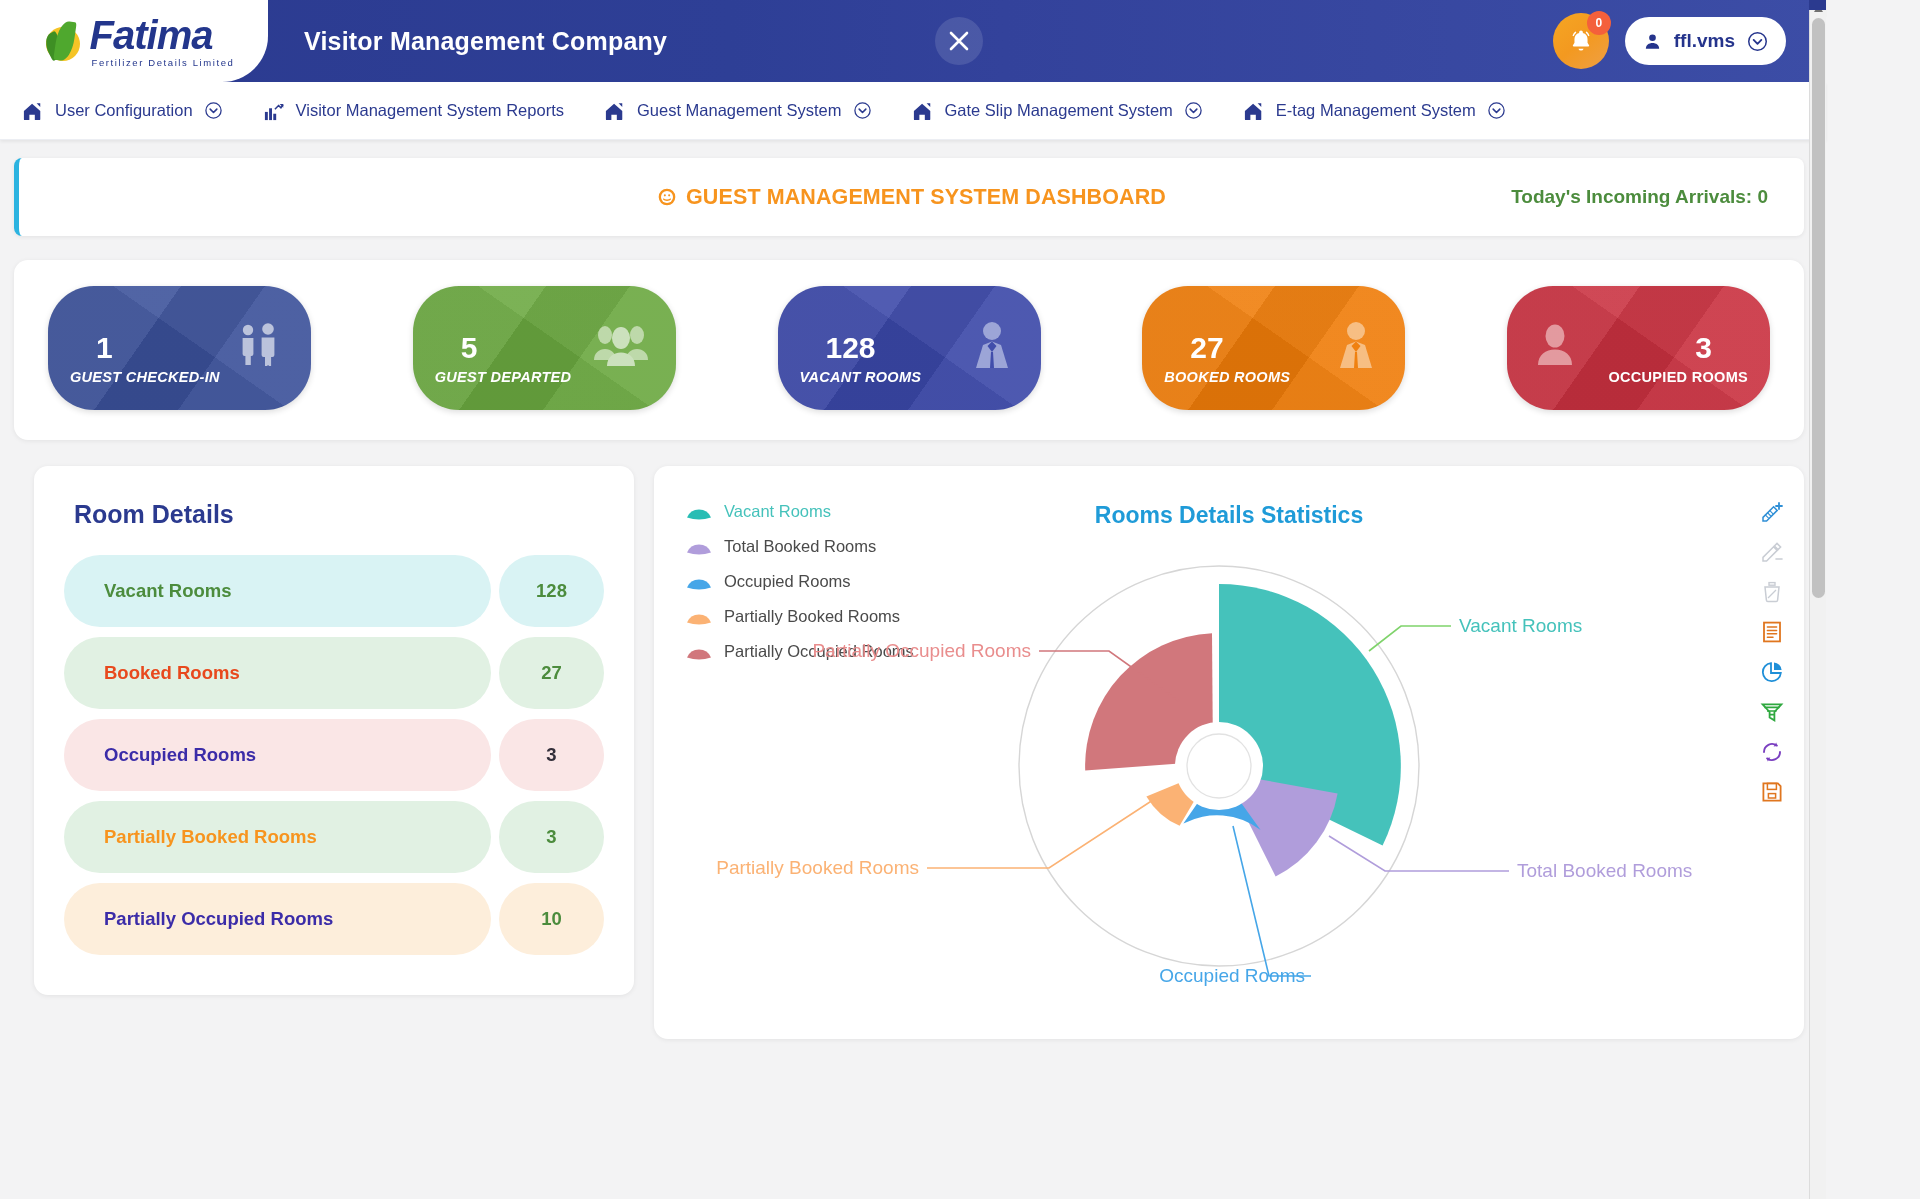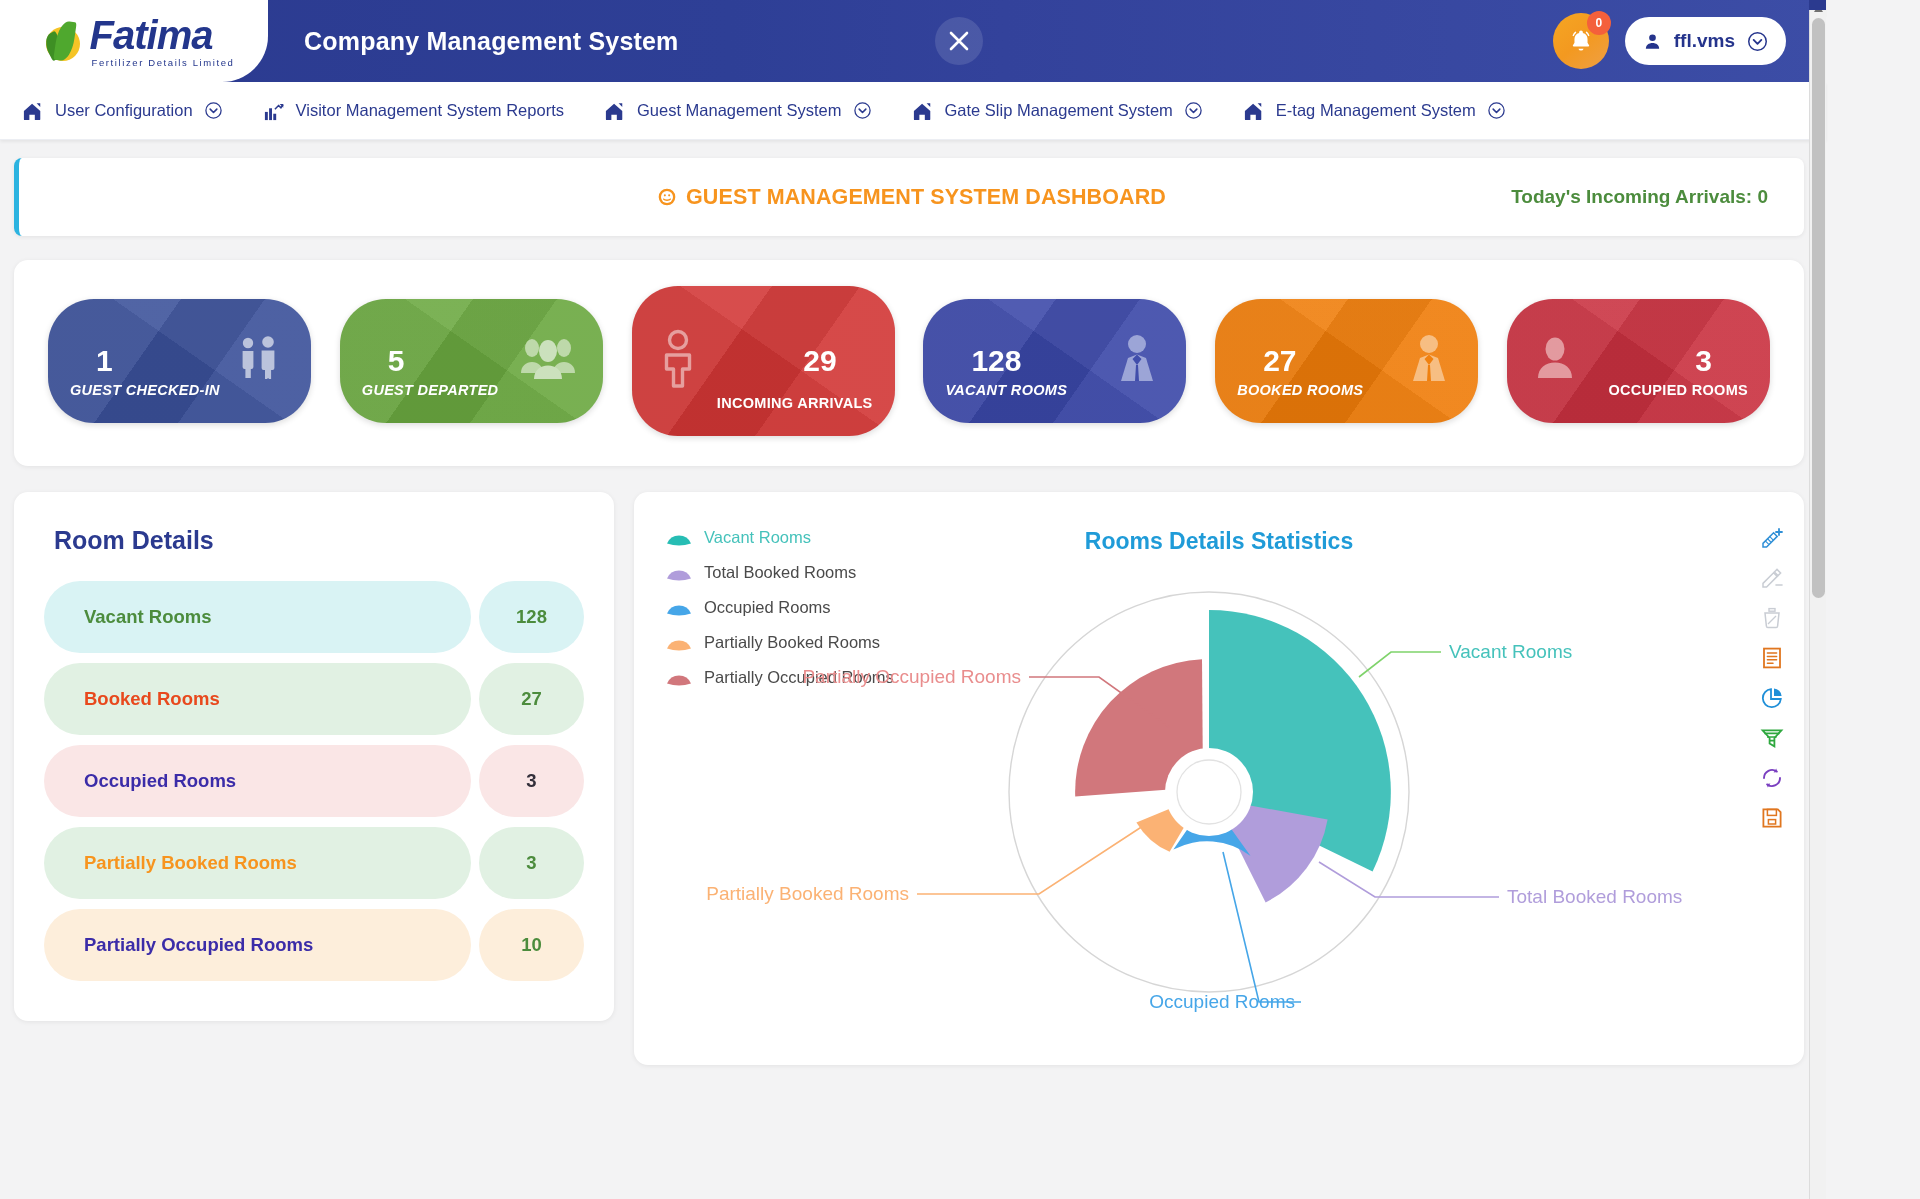--- a/index.html
+++ b/index.html
@@ -153,21 +153,21 @@
   
   .lay-numleft .num { position:absolute; left: 48px; top: 50%; transform: translateY(-50%); }
   .lay-numleft .lbl { left: 22px; font-style: italic; }
   .lay-numleft .ico { position:absolute; right: 26px; top: 50%; transform: translateY(-50%); }
 
   .lay-icoleft .num { position:absolute; right: 58px; top: 50%; transform: translateY(-50%); }
   .lay-icoleft .lbl { right: 22px; text-align: right; }
   .lay-icoleft .ico { position:absolute; left: 26px; top: 50%; transform: translateY(-50%); }
 
   
-  .lower { margin-top: 26px; display: flex; gap: 20px; align-items: flex-start; }
+  .lower { margin-top: 26px; display: flex; gap: 20px; align-items: flex-start; margin-left: 20px; }
   .panel {
     background: #fff; border-radius: 14px; box-shadow: 0 1px 5px rgba(0,0,0,.07);
   }
   .room-panel { width: 600px; padding: 34px 30px 40px 30px; }
   .room-title {
     color: #2b3a8f; font-size: 25px; font-weight: bold; margin-bottom: 26px;
     padding-left: 10px;
   }
   .room-row { display: flex; gap: 8px; margin-bottom: 10px; }
   .room-name {
@@ -226,21 +226,21 @@
           <div class="leafgreen2"></div>
           <div class="leafgreen"></div>
         </div>
         <div class="logo-text">
           <span class="big">Fatima</span>
           <span class="small">Fertilizer Details Limited</span>
         </div>
       </div>
     </div>
 
-    <div class="app-title">Company Management System</div>
+    <div class="app-title">Visitor Management Company</div>
 
     <div class="close-chip">
       <svg width="22" height="22" viewBox="0 0 22 22">
           <path d="M3 3 L19 19 M19 3 L3 19" stroke="#ffffff" stroke-width="2.6" stroke-linecap="round"></path>
         </svg>
     </div>
 
     <div class="topbar-right">
       <div class="bell-btn">
         <svg width="28" height="28" viewBox="0 0 24 24">
@@ -373,32 +373,20 @@
                 <path d="M2 38c0-7 5-11 11-11s11 4 11 11z" fill="#e9f2e0"></path>
                 <ellipse cx="45" cy="13" rx="7" ry="9" fill="#e9f2e0"></ellipse>
                 <path d="M34 38c0-7 5-11 11-11s11 4 11 11z" fill="#e9f2e0"></path>
                 <ellipse cx="29" cy="16" rx="9" ry="11" fill="#fff"></ellipse>
                 <path d="M15 44c0-8.5 6.2-13.5 14-13.5S43 35.5 43 44z" fill="#fff"></path>
               </svg>
           </span>
         </div>
       </div>
 
-      <div class="stat lay-icoleft tall" style="background:#d23635">
-        <div class="inner">
-          <span class="num">29</span>
-          <span class="lbl">INCOMING ARRIVALS</span>
-          <span class="ico">
-            <svg width="44" height="60" viewBox="0 0 44 60">
-                <circle cx="20" cy="11" r="8.5" fill="none" stroke="#f6d8d8" stroke-width="3.4"></circle>
-                <path d="M8.5 26h23v14h-7v17h-9V40h-7z" fill="none" stroke="#f6d8d8" stroke-width="3.4" stroke-linejoin="round"></path>
-              </svg>
-          </span>
-        </div>
-      </div>
 
       <div class="stat lay-numleft" style="background:#3a47a8">
         <div class="inner">
           <span class="num">128</span>
           <span class="lbl">VACANT ROOMS</span>
           <span class="ico">
             <svg width="46" height="54" viewBox="0 0 46 54">
                 <circle cx="23" cy="12" r="9" fill="#cdd4ef"></circle>
                 <path d="M23 22.5 14 26 7 49h32l-7-23z" fill="#cdd4ef"></path>
                 <path d="M23 22.5 18.5 27l4.5 6 4.5-6z" fill="#3a47a8"></path>

